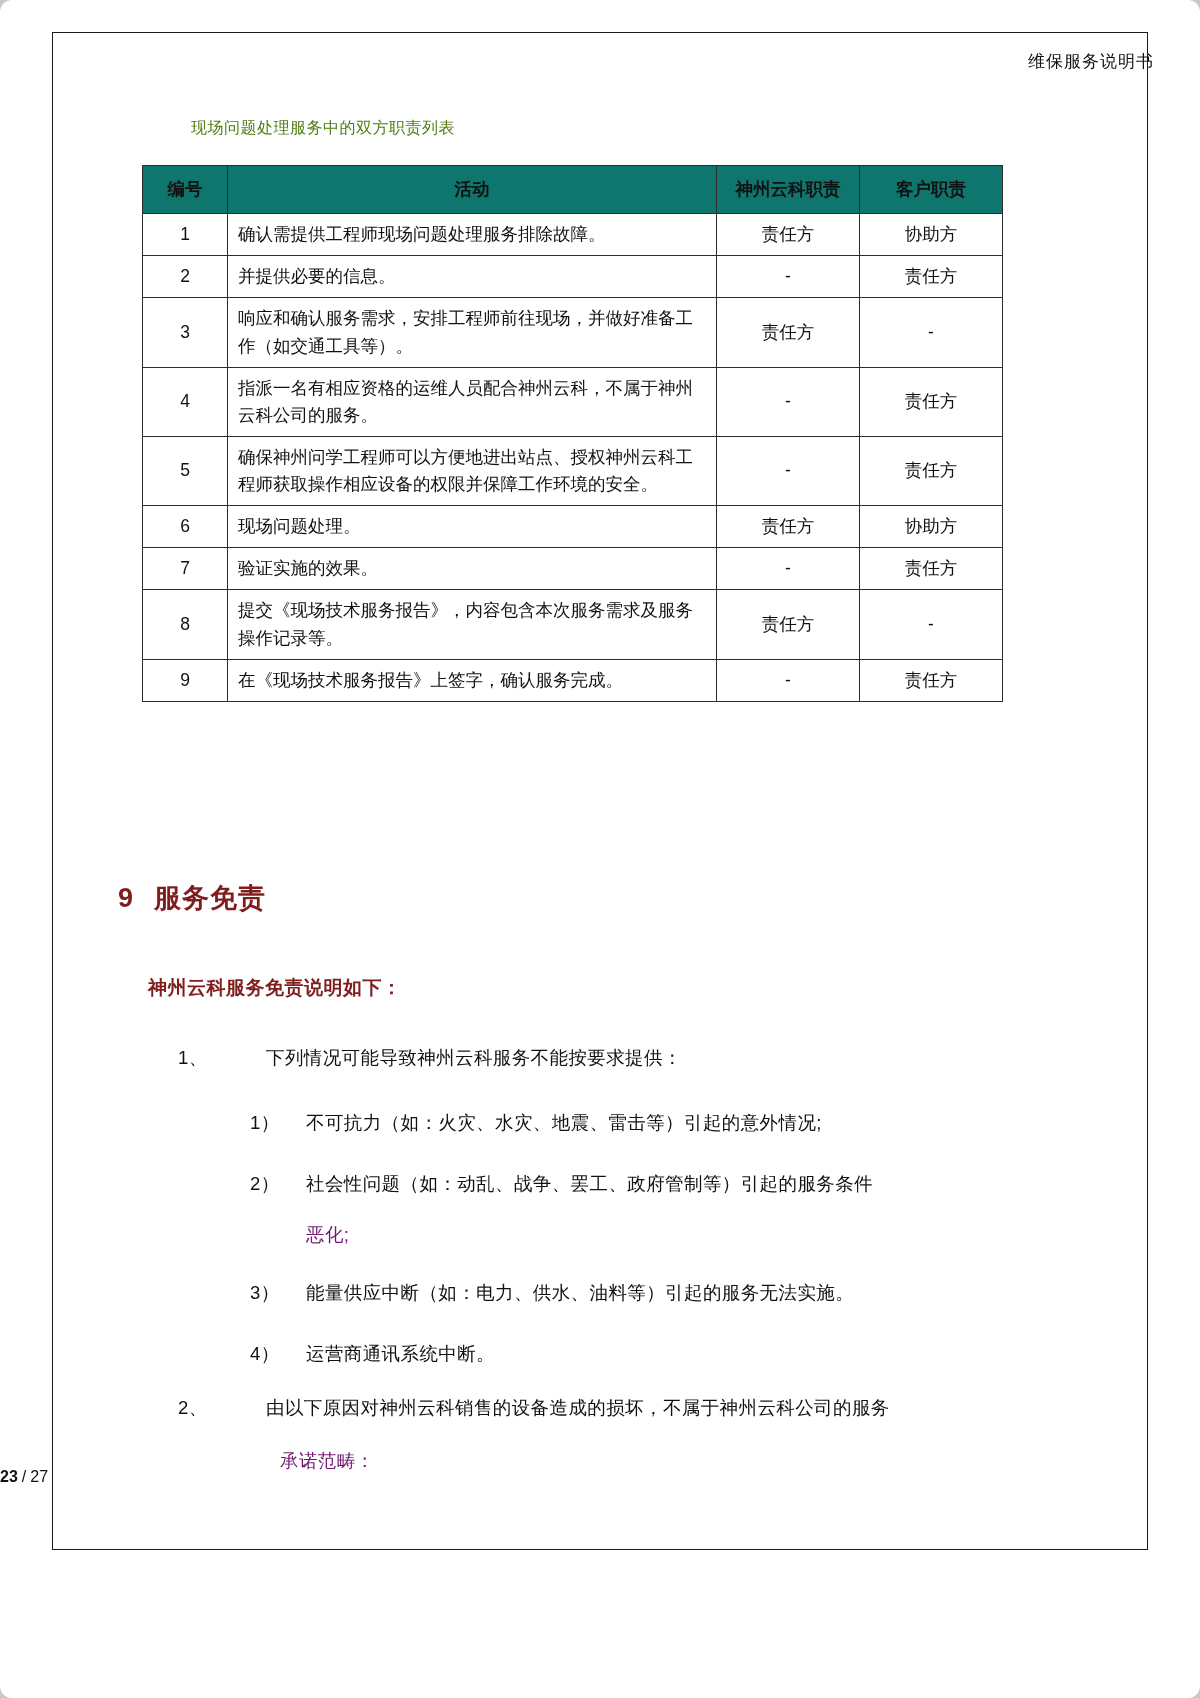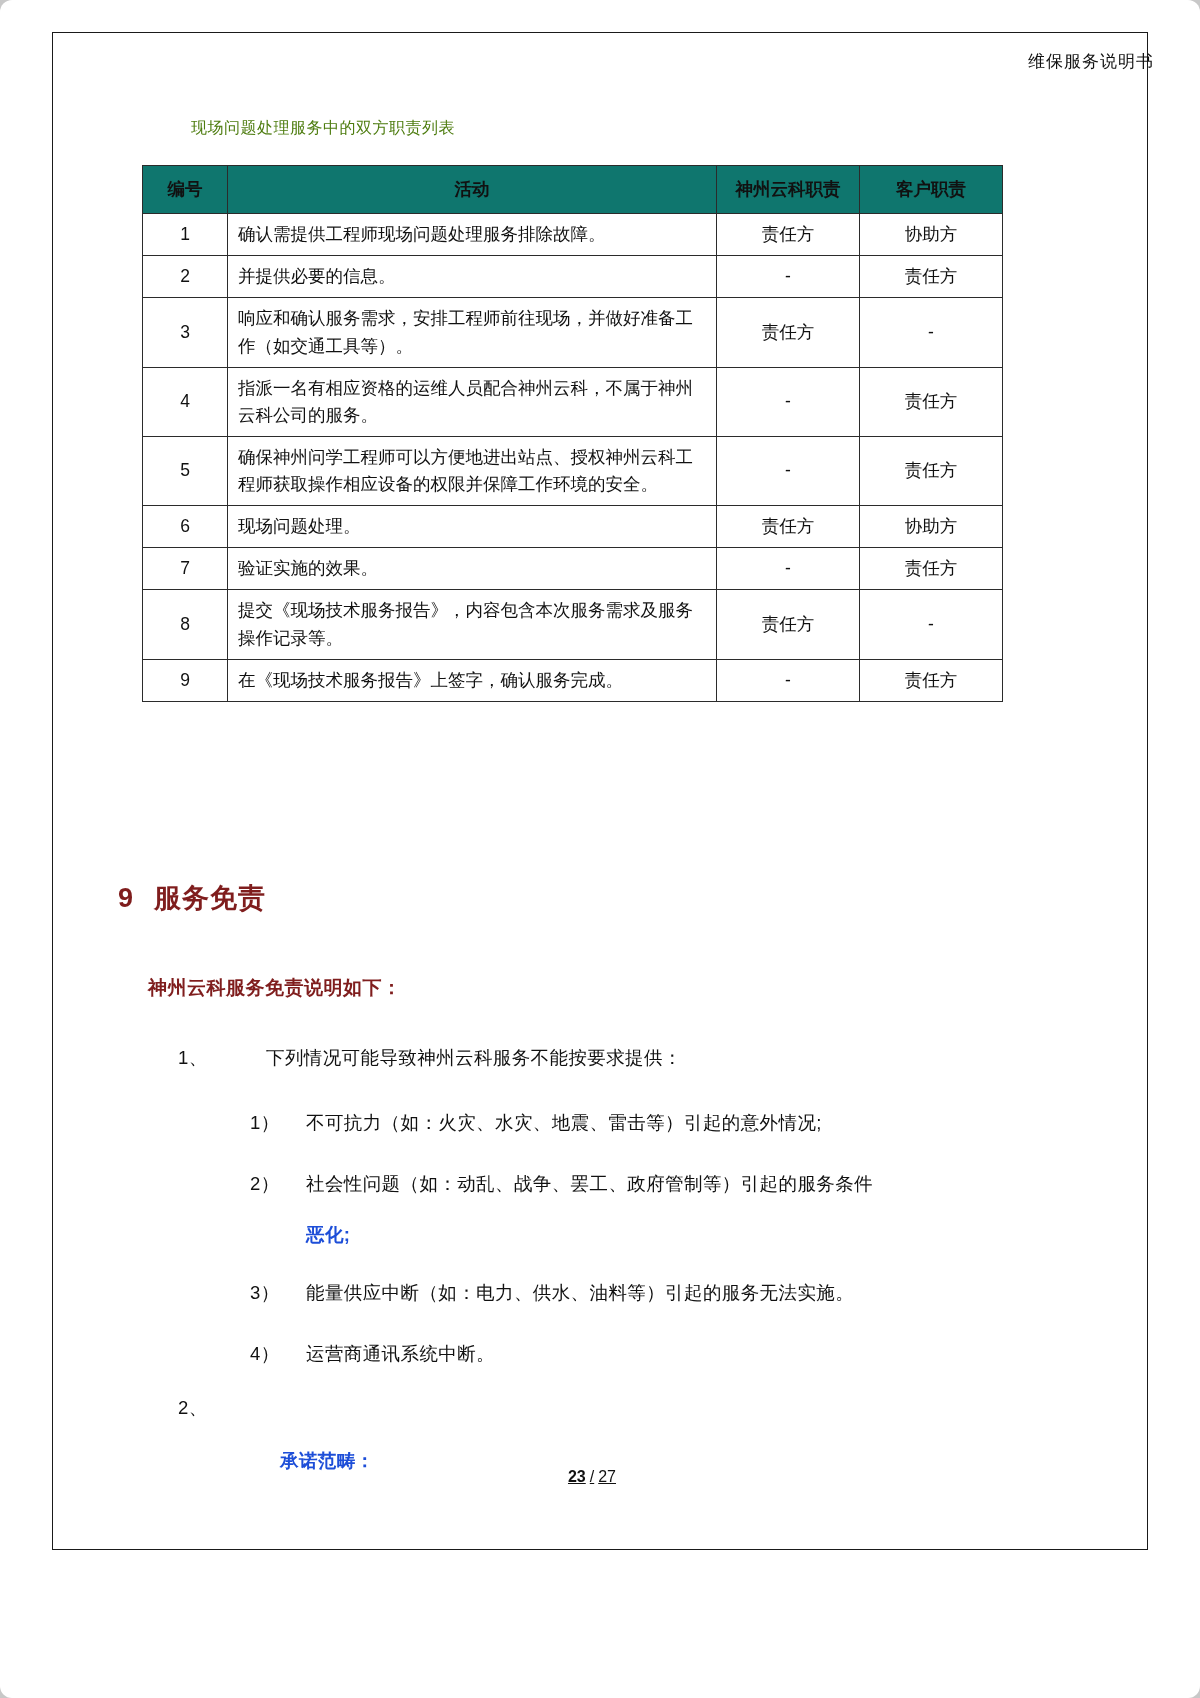--- a/index.html
+++ b/index.html
@@ -135,37 +135,34 @@
     margin-left: 56px;
   }
   .sub-1 { left: 250px; top: 1105px; }
   .sub-2 { left: 250px; top: 1166px; }
   .sub-3 { left: 250px; top: 1275px; }
   .sub-4 { left: 250px; top: 1336px; }
 
   .cont-line {
     position: absolute;
     font-size: 18.5px;
-    color: #1d4ed8;
+    color: #701a75;
     letter-spacing: 0.4px;
-    font-weight: bold;
   }
   .cont-ehua { left: 306px; top: 1222px; }
   .cont-chengnuo { left: 280px; top: 1448px; }
 
   .footer {
     position: absolute;
     left: 0;
     right: 16px;
     top: 1468px;
-    text-align: center;
     font-size: 16px;
     color: #111;
     font-weight: bold;
-    text-decoration: underline;
   }
   .footer .slash { font-weight: normal; margin: 0 4px; }
   .footer .total { font-weight: normal; }
 </style>
 </head>
 <body>
 
 <div class="page">
   <div class="page-border"></div>
 
@@ -267,19 +264,20 @@
     <span class="txt">能量供应中断（如：电力、供水、油料等）引起的服务无法实施。</span>
   </div>
 
   <div class="lvl2 sub-4">
     <span class="marker">4）</span>
     <span class="txt">运营商通讯系统中断。</span>
   </div>
 
   <div class="lvl1 item-2">
     <span class="marker">2、</span>
+    <span class="txt">由以下原因对神州云科销售的设备造成的损坏，不属于神州云科公司的服务</span>
   </div>
   <div class="cont-line cont-chengnuo">承诺范畴：</div>
 
   <div class="footer">
     <span>23</span><span class="slash">/</span><span class="total">27</span>
   </div>
 </div>
 
 </body></html>

